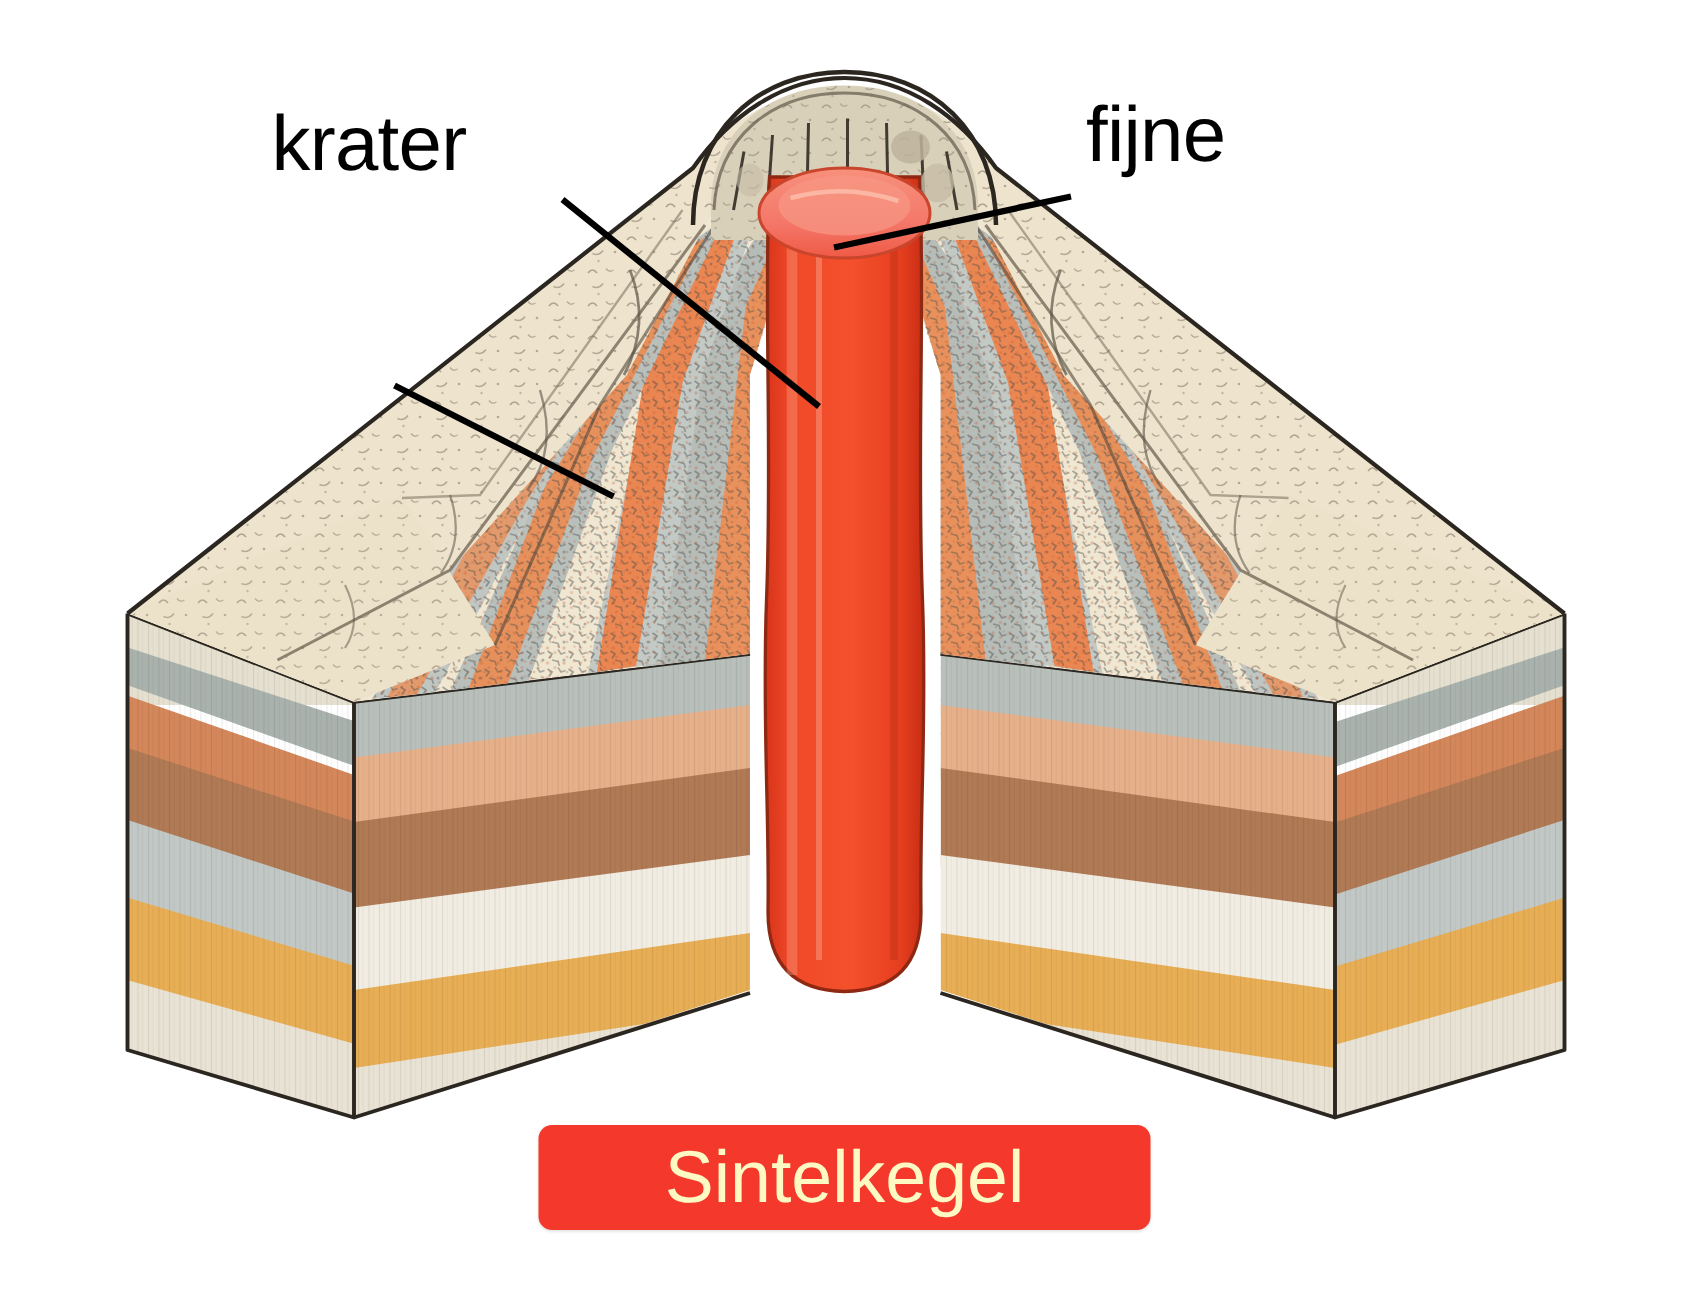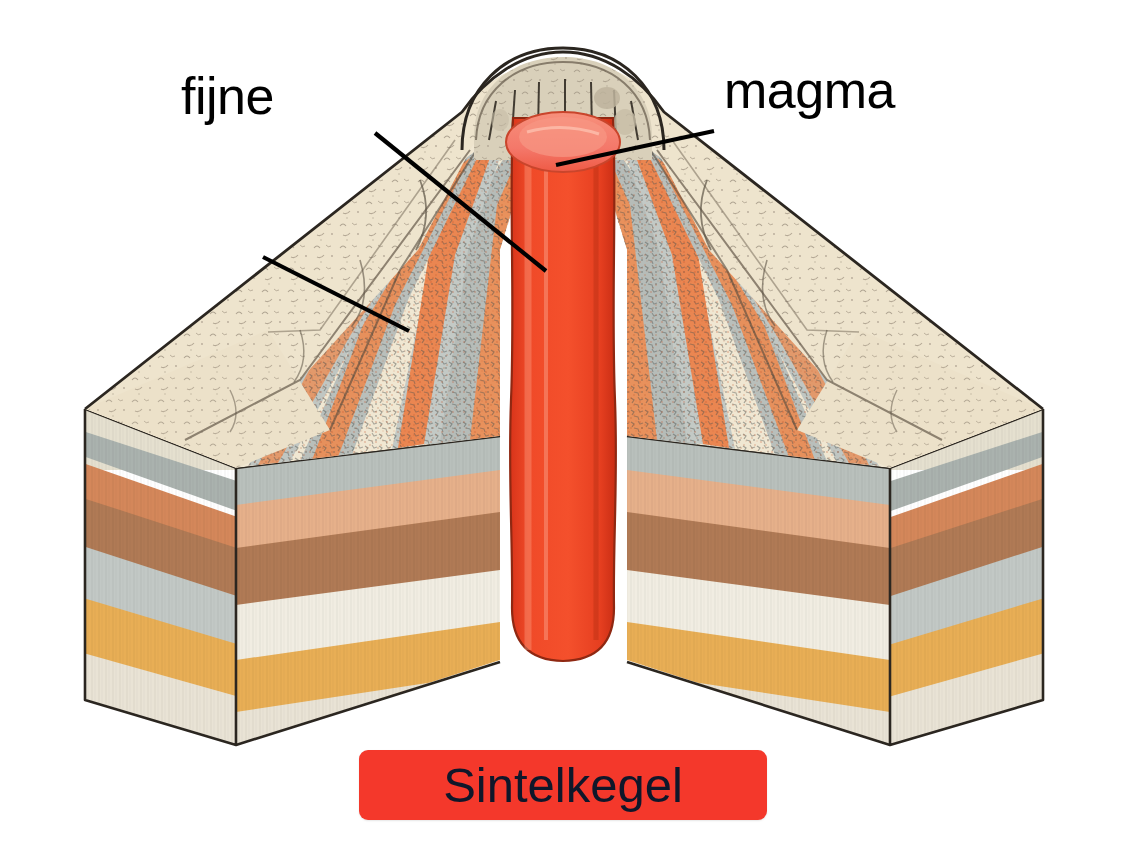--- a/index.html
+++ b/index.html
@@ -16,21 +16,21 @@
          font-family:"Liberation Sans","DejaVu Sans",sans-serif;
          font-weight:400;font-size:52px;line-height:1;letter-spacing:-0.5px;}
   #label-magma{left:181px;top:70px;}
   #label-fijne-as{left:64px;top:222px;}
   #label-krater{left:724px;top:64px;}
 
   
   #caption-banner{position:absolute;left:359px;top:750px;width:408px;height:70px;
       background:#f4382b;border-radius:9px;display:flex;align-items:center;
       justify-content:center;box-shadow:0 1px 2px rgba(0,0,0,0.10);}
-  #caption-text{color:#0f172a;font-size:49px;line-height:1;letter-spacing:0px;
+  #caption-text{color:#fef9c3;font-size:49px;line-height:1;letter-spacing:0px;
       font-family:"Liberation Sans","DejaVu Sans",sans-serif;font-weight:400;}
 </style>
 </head>
 <body>
 
 <div id="stage">
 
   <svg class="figure" viewBox="0 0 1125 865">
     <defs>
 
@@ -307,22 +307,22 @@
       <path d="M527,132 q36,-10 72,2" fill="none" stroke="#fdbfae" stroke-width="3" opacity="0.8"></path>
     </g>
 
     <g stroke="#000000" stroke-width="4.2" stroke-linecap="butt">
       <line x1="375" y1="133" x2="546" y2="271"></line>
       <line x1="263" y1="257" x2="409" y2="331"></line>
       <line x1="714" y1="131" x2="556" y2="165"></line>
     </g>
   </svg>
 
-  <div class="label" id="label-magma">fijne</div>
-
-
-  <div class="label" id="label-krater">magma</div>
+  <div class="label" id="label-magma">krater</div>
+
+
+  <div class="label" id="label-krater">fijne</div>
 
   <div id="caption-banner">
     <span id="caption-text">Sintelkegel</span>
   </div>
 
 </div>
 
 </body></html>

